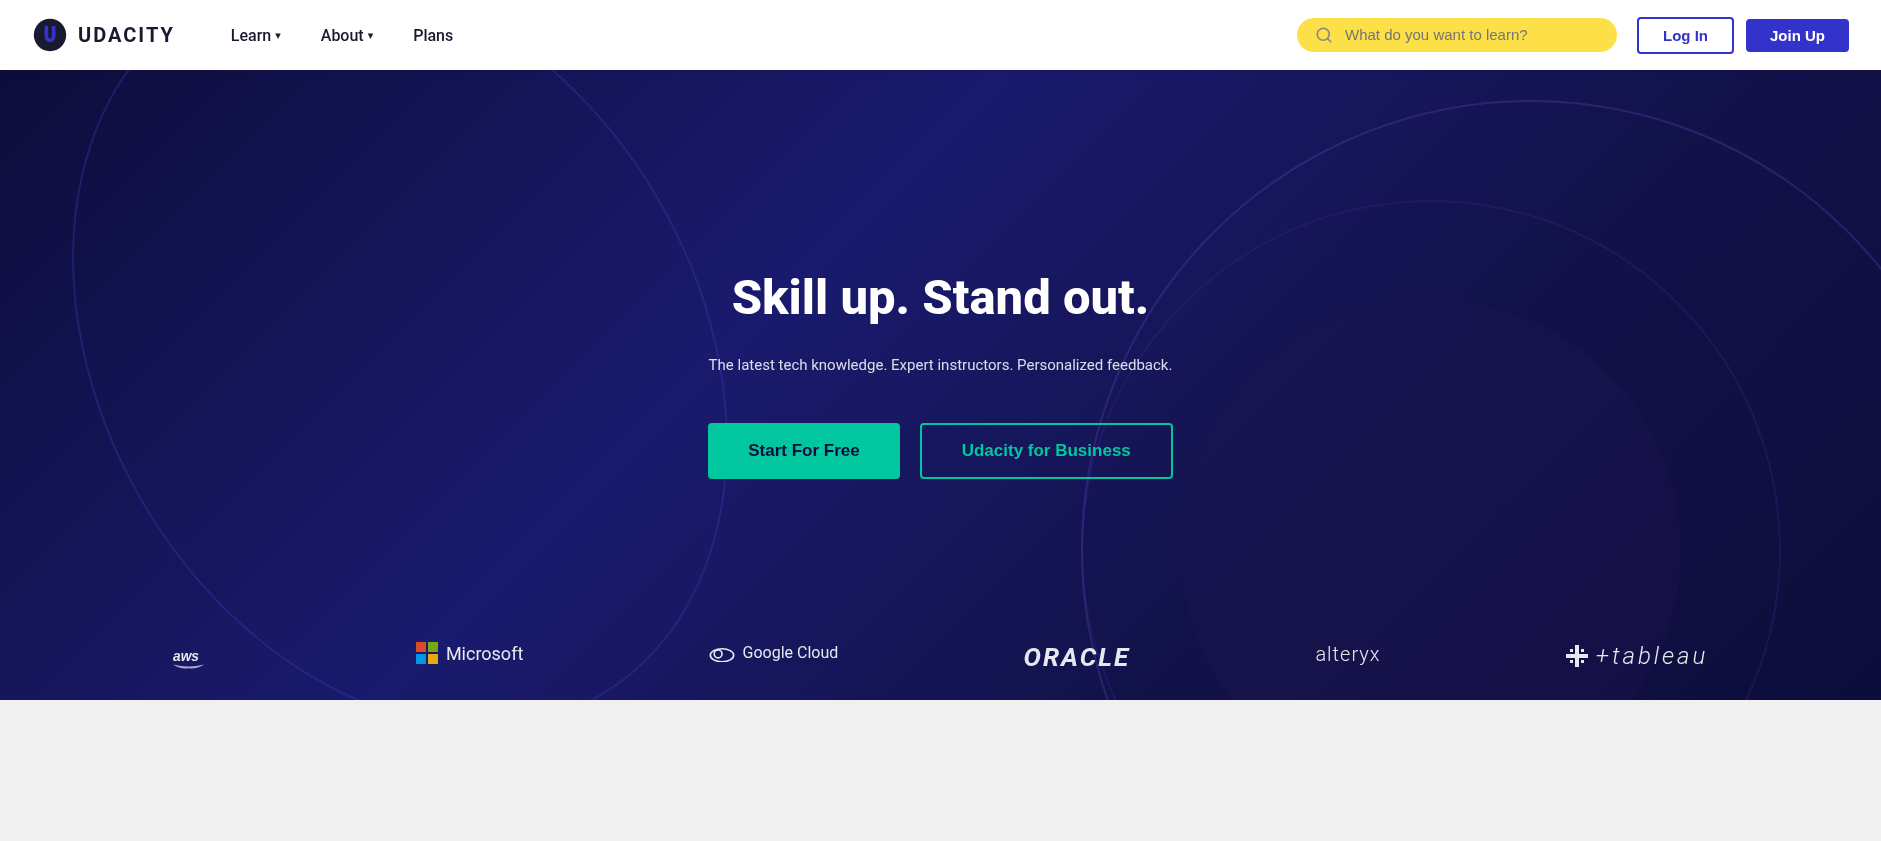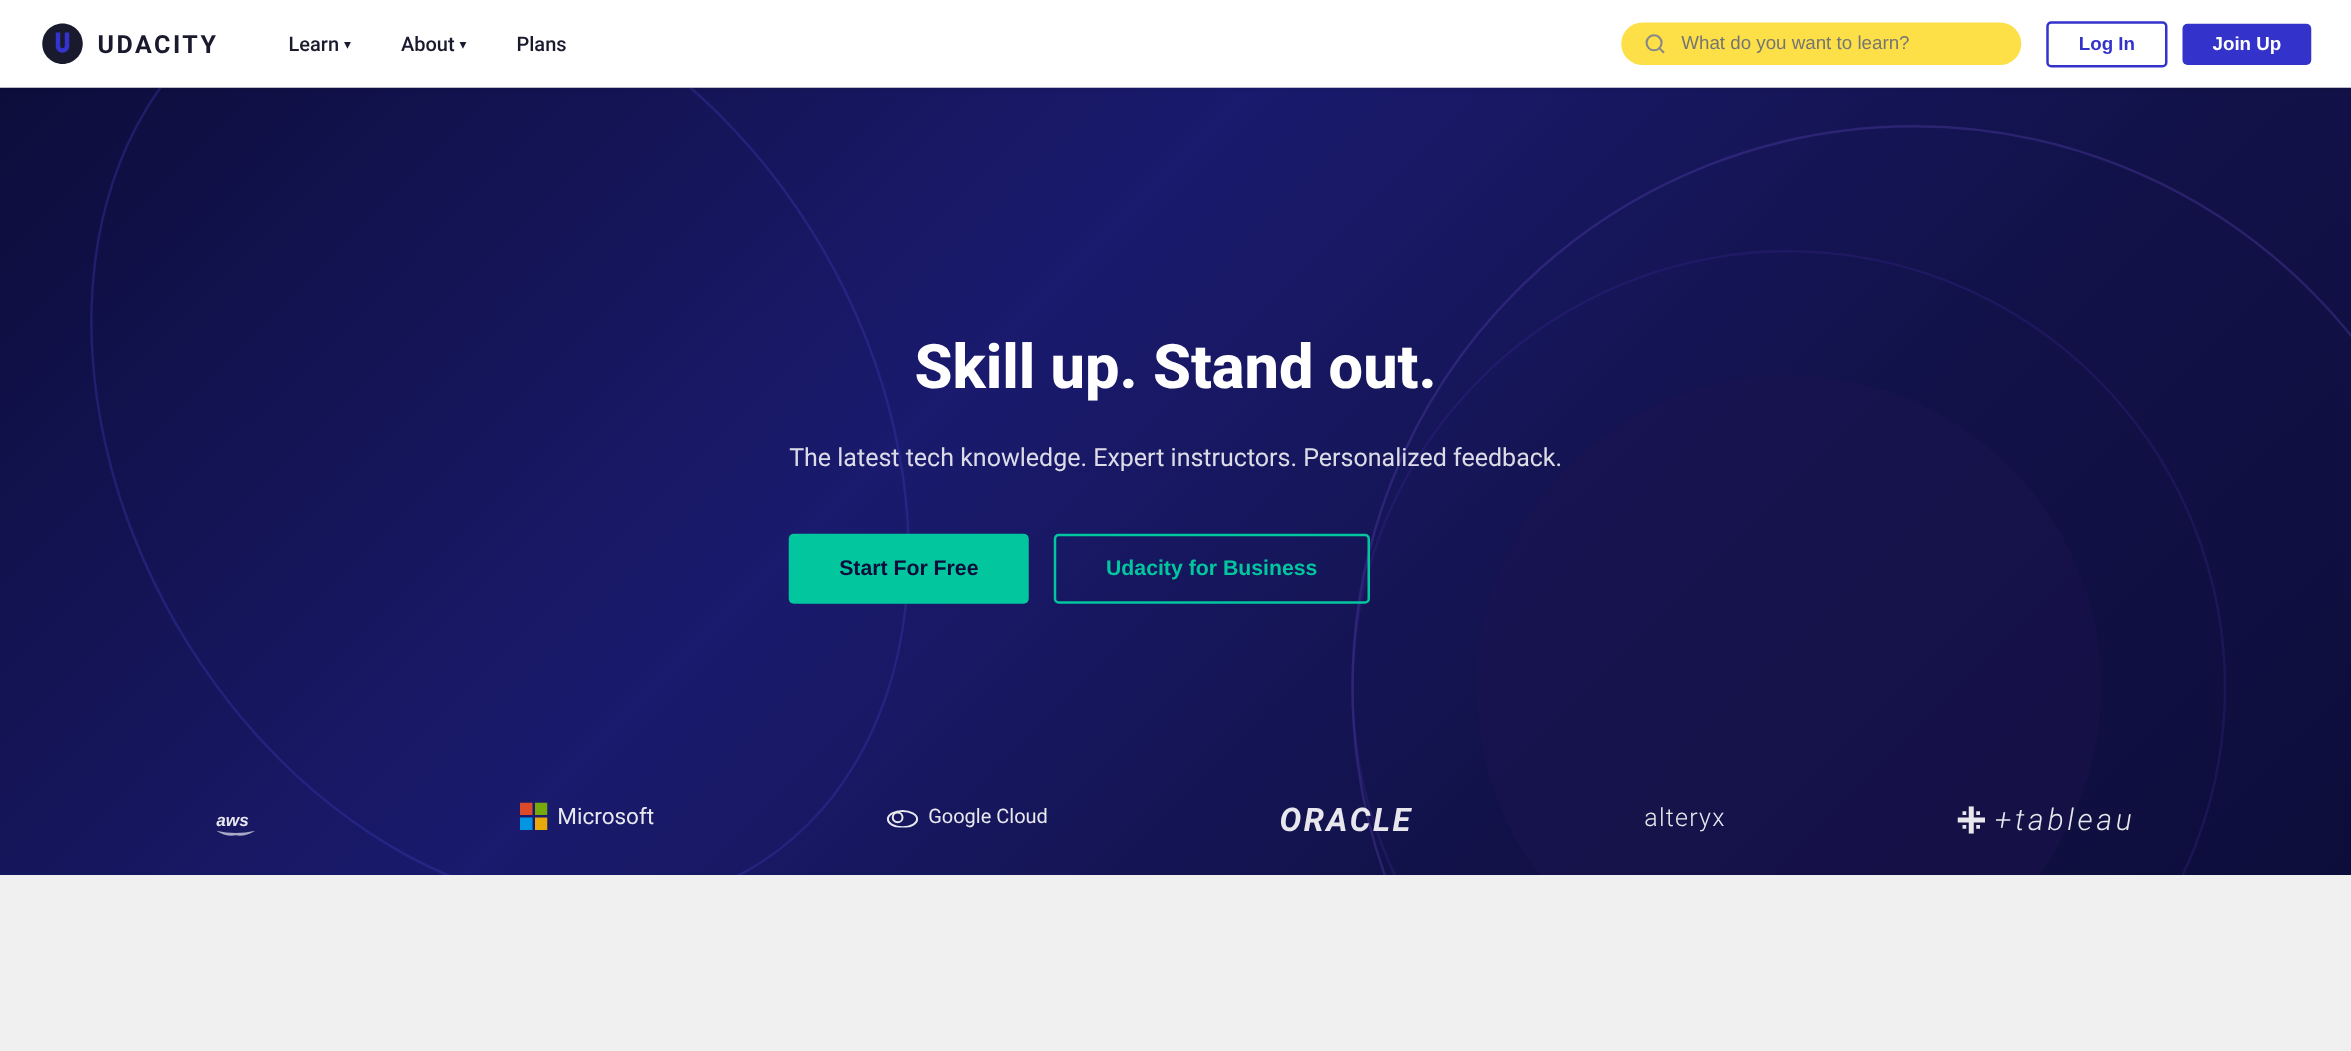--- a/index.html
+++ b/index.html
@@ -145,21 +145,21 @@
       max-width: 700px;
     }
     .hero-title {
       font-size: 49px;
       font-weight: 800;
       color: #ffffff;
       line-height: 1.1;
       margin-bottom: 28px;
     }
     .hero-subtitle {
-      font-size: 20px;
+      font-size: 15px;
       color: rgba(255,255,255,0.85);
       line-height: 1.7;
       margin-bottom: 44px;
     }
     .hero-buttons {
       display: flex;
       gap: 20px;
       justify-content: flex-start;
     }
     .btn-start-free {

